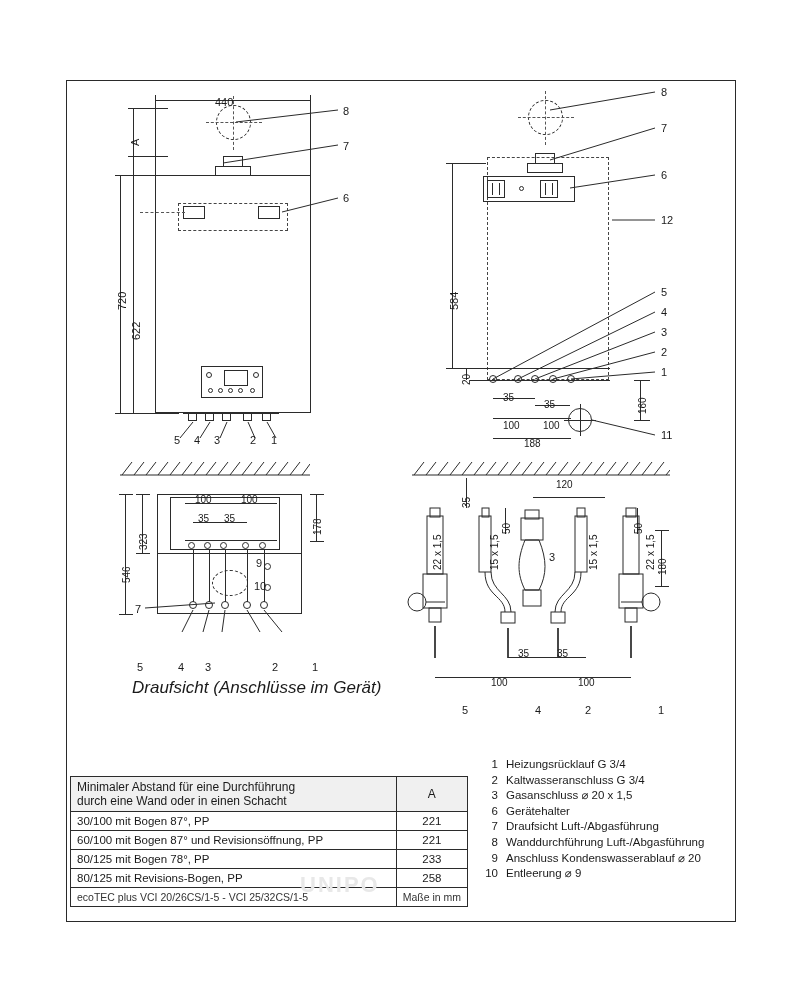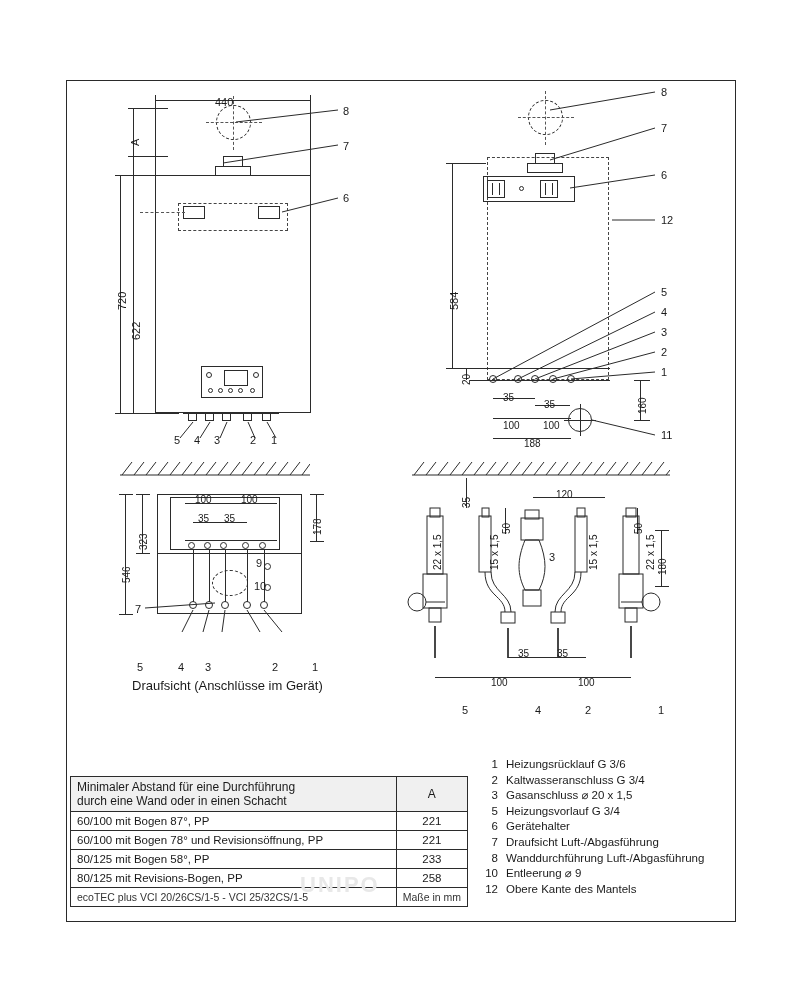--- a/index.html
+++ b/index.html
@@ -22,21 +22,21 @@
   svg{display:block;}
   table.tbl{position:absolute;border-collapse:collapse;font-size:11.5px;border-radius:10px;}
   table.tbl td{border:1px solid #2b2b2b;padding:3px 6px;vertical-align:middle;}
   .tbl .hdr{font-size:12px;}
   .tbl .num{text-align:center;width:50px;}
   .tbl .foot{border:1px solid #2b2b2b;font-size:10.5px;color:#333;}
   ol.legend{position:absolute;margin:0;padding:0;list-style:none;font-size:11.5px;line-height:15.6px;}
   ol.legend li{white-space:nowrap;}
   ol.legend li .n{display:inline-block;width:18px;text-align:right;margin-right:8px;}
   .wm{position:absolute;left:300px;top:872px;font-size:22px;color:#e8e8e8;letter-spacing:2px;font-weight:bold;}
-  .cap{position:absolute;font-size:13px;}
+  .cap{position:absolute;font-size:17px;font-style:italic;}
 </style>
 </head>
 <body>
 
 <div id="sheet">
 
   <div class="frame"></div>
 
   <div>
 
@@ -347,21 +347,21 @@
         <line x1="103" y1="150" x2="103" y2="224"></line>
           <polygon points="99,222 107,222 103,232"></polygon>
         <line x1="153" y1="150" x2="153" y2="224"></line>
           <polygon points="149,222 157,222 153,232"></polygon>
         <line x1="226" y1="148" x2="226" y2="224"></line>
           <polygon points="222,222 230,222 226,232"></polygon>
       </g>
     </svg>
 
     <div class="ln hln" style="left:533px;top:497px;width:72px;"></div>
-    <div class="lbl sm" style="left:556px;top:489px;">120</div>
+    <div class="lbl sm" style="left:556px;top:479px;">120</div>
     <div class="ln vln" style="left:466px;top:478px;height:30px;"></div>
     <div class="lbl vert sm" style="left:461px;top:508px;">35</div>
     <div class="ln vln" style="left:505px;top:508px;height:26px;"></div>
     <div class="lbl vert sm" style="left:501px;top:534px;">50</div>
     <div class="ln vln" style="left:637px;top:508px;height:26px;"></div>
     <div class="lbl vert sm" style="left:633px;top:534px;">50</div>
 
     <div class="lbl vert sm" style="left:432px;top:570px;">22 x 1,5</div>
     <div class="lbl vert sm" style="left:489px;top:570px;">15 x 1,5</div>
     <div class="lbl vert sm" style="left:588px;top:570px;">15 x 1,5</div>
@@ -392,49 +392,48 @@
   <table class="tbl" style="left:70px;top:776px;width:398px;">
     <tbody>
         <tr>
       <td class="hdr" style="background:#f0f0f0;">
         <span>Minimaler Abstand für eine Durchführung</span><br>
         <span>durch eine Wand oder in einen Schacht</span>
       </td>
       <td class="num hdr" style="background:#f0f0f0;">A</td>
     </tr>
     <tr>
-      <td>60/100 mit Bogen 87°, PP</td>
+      <td>30/100 mit Bogen 87°, PP</td>
       <td class="num">221</td>
     </tr>
     <tr>
-      <td>60/100 mit Bogen 78° und Revisionsöffnung, PP</td>
+      <td>60/100 mit Bogen 87° und Revisionsöffnung, PP</td>
       <td class="num">221</td>
     </tr>
     <tr>
-      <td>80/125 mit Bogen 58°, PP</td>
+      <td>80/125 mit Bogen 78°, PP</td>
       <td class="num">233</td>
     </tr>
     <tr>
       <td>80/125 mit Revisions-Bogen, PP</td>
       <td class="num">258</td>
     </tr>
     <tr>
       <td class="foot">ecoTEC plus VCI 20/26CS/1-5 - VCI 25/32CS/1-5</td>
       <td class="foot" style="white-space:nowrap;text-align:center;">Maße in mm</td>
     </tr>
   </tbody>
     </table>
 
   <div class="wm">UNIPO</div>
 
   <ol class="legend" style="left:480px;top:757px;">
-    <li><span class="n">1</span><span>Heizungsrücklauf G 3/6</span></li>
+    <li><span class="n">1</span><span>Heizungsrücklauf G 3/4</span></li>
     <li><span class="n">2</span><span>Kaltwasseranschluss G 3/4</span></li>
     <li><span class="n">3</span><span>Gasanschluss ⌀ 20 x 1,5</span></li>
-    <li><span class="n">5</span><span>Heizungsvorlauf G 3/4</span></li>
     <li><span class="n">6</span><span>Gerätehalter</span></li>
     <li><span class="n">7</span><span>Draufsicht Luft-/Abgasführung</span></li>
     <li><span class="n">8</span><span>Wanddurchführung Luft-/Abgasführung</span></li>
+    <li><span class="n">9</span><span>Anschluss Kondenswasserablauf ⌀ 20</span></li>
     <li><span class="n">10</span><span>Entleerung ⌀ 9</span></li>
-    <li><span class="n">12</span><span>Obere Kante des Mantels</span></li>
   </ol>
 
 </div>
 
 </body></html>

